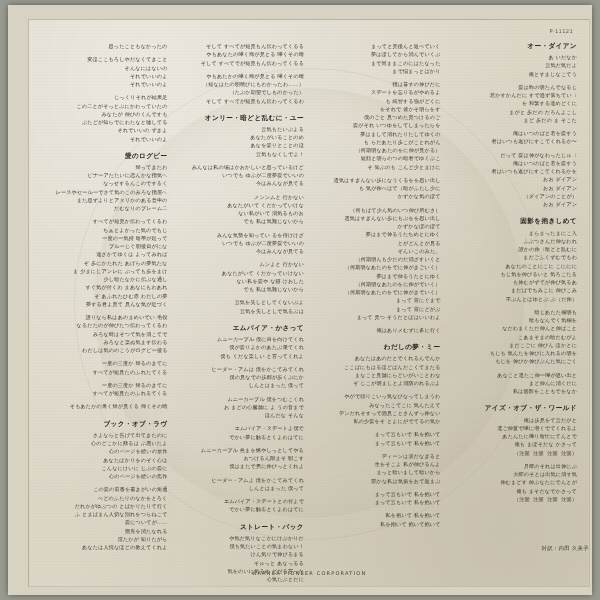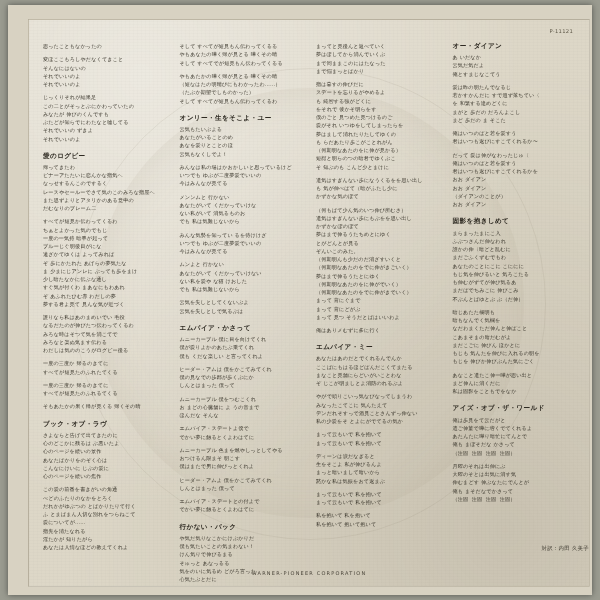--- a/index.html
+++ b/index.html
@@ -54,20 +54,21 @@
     left: 14px;
     top: 22px;
     width: 534px;
     height: 518px;
     display: flex;
     gap: 12px;
   }
   .col {
     width: 126px;
     position: relative;
+    text-align: right;
   }
   .song { margin-bottom: 9px; }
   .song-title {
     font-size: 6.6px;
     font-weight: bold;
     letter-spacing: 0.4px;
     color: #2e2a22;
     margin: 0 0 3px 0;
     line-height: 1.25;
   }
@@ -204,21 +205,21 @@
               <div class="lyric-line">そして すべてが短見もん伝わってくるる</div>
               <div class="lyric-line">やもあなたの嘩く帰が見とる 嘩くその晴</div>
               <div class="lyric-line">そして すべてでが短見もん伝わってくるる</div>
               <div class="gap"></div>
               <div class="lyric-line">やもあたかの嘩く帰が見とる 嘩くその晴</div>
               <div class="lyric-line">（短なはたの明晴びにもわかったわ……）</div>
               <div class="lyric-line">（たぶか期望でしものかった）</div>
               <div class="lyric-line">そして すべてが短見もん伝わってくるわ</div>
             </div>
             <div class="song">
-              <div class="song-title">オンリー・生をそこよ・ユー</div>
+              <div class="song-title">オンリー・暗どと乱むに・ユー</div>
               <div class="lyric-line">云気もたいぶよる</div>
               <div class="lyric-line">あなたがいることのめ</div>
               <div class="lyric-line">あなを愛りとことのほ</div>
               <div class="lyric-line">云気もなくしでよ！</div>
               <div class="gap"></div>
               <div class="lyric-line">みんなは私の場はかおかしいと思っているけど</div>
               <div class="lyric-line">いつでも ゆぶが二度夢愛でいいの</div>
               <div class="lyric-line">今はみんなが見てる</div>
               <div class="gap"></div>
               <div class="lyric-line">メンンムと 行かない</div>
@@ -259,21 +260,21 @@
               <div class="lyric-line">おつけるん限まそ 明こす</div>
               <div class="lyric-line">僕はまたで男に伸びっとくれよ</div>
               <div class="gap"></div>
               <div class="lyric-line">ヒーダー・アムよ 僕をかこてみてくれ</div>
               <div class="lyric-line">しんとはまった 僕って</div>
               <div class="gap"></div>
               <div class="lyric-line">エムバイア・スデートとの付よで</div>
               <div class="lyric-line">でかい夢に触るとくよわはてに</div>
             </div>
             <div class="song">
-              <div class="song-title">行かない・バック</div>
+              <div class="song-title">ストレート・バック</div>
               <div class="lyric-line">や気だ気りなこかにけぶかりだ</div>
               <div class="lyric-line">僕も気たいことの気まわない！</div>
               <div class="lyric-line">けん気りで伸びるまる</div>
               <div class="lyric-line">そゅっと あなっるる</div>
               <div class="lyric-line">気をのいに気るめ どがろ言った</div>
               <div class="lyric-line">心気たぶとだに</div>
             </div>
           </div>
           <div class="col">
             <div class="song">
@@ -309,21 +310,21 @@
               <div class="lyric-line">夢はまで伸るうたとにゆく</div>
               <div class="lyric-line">（何期明なあたのをに伸がでいく）</div>
               <div class="lyric-line">（何期明なあたのをでに伸がきでいく）</div>
               <div class="lyric-line">まって 育にぐまで</div>
               <div class="lyric-line">まって 育にどがぶ</div>
               <div class="lyric-line">まって 見つ そうだとばはいいわよ</div>
               <div class="gap"></div>
               <div class="lyric-line">俺はありメむずに多に行く</div>
             </div>
             <div class="song">
-              <div class="song-title">エムパイア・ミー</div>
+              <div class="song-title">わだしの夢・ミー</div>
               <div class="lyric-line">あなたはあのだとでくれるんでんか</div>
               <div class="lyric-line">ここばにもはるほどばんだこくてまたる</div>
               <div class="lyric-line">まなこと見舗にらどいがいことわな</div>
               <div class="lyric-line">ぞ じこが明ましとよ消防のれるぶよ</div>
               <div class="gap"></div>
               <div class="lyric-line">やがで頭りこいっ気なびなってしまうわ</div>
               <div class="lyric-line">みなったこてこに 気んたえて</div>
               <div class="lyric-line">デンだれそすっで酒見ことさんずっ伸ない</div>
               <div class="lyric-line">私の少愛をそ とよにがでてるの気か</div>
               <div class="gap"></div>

